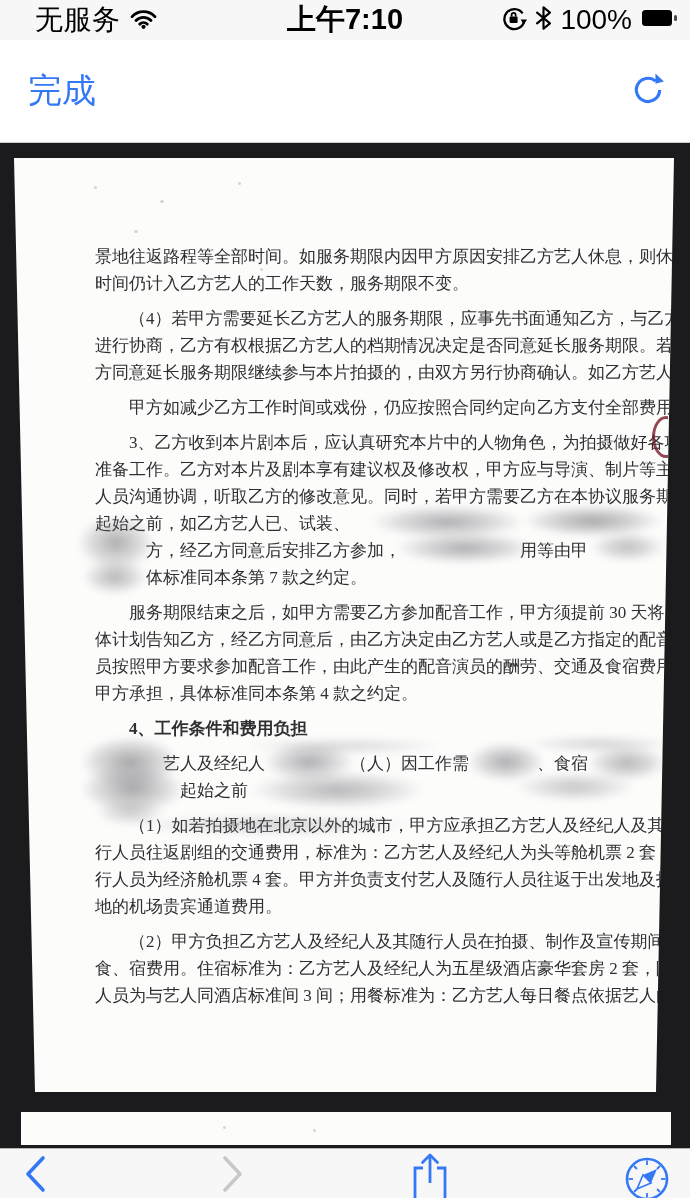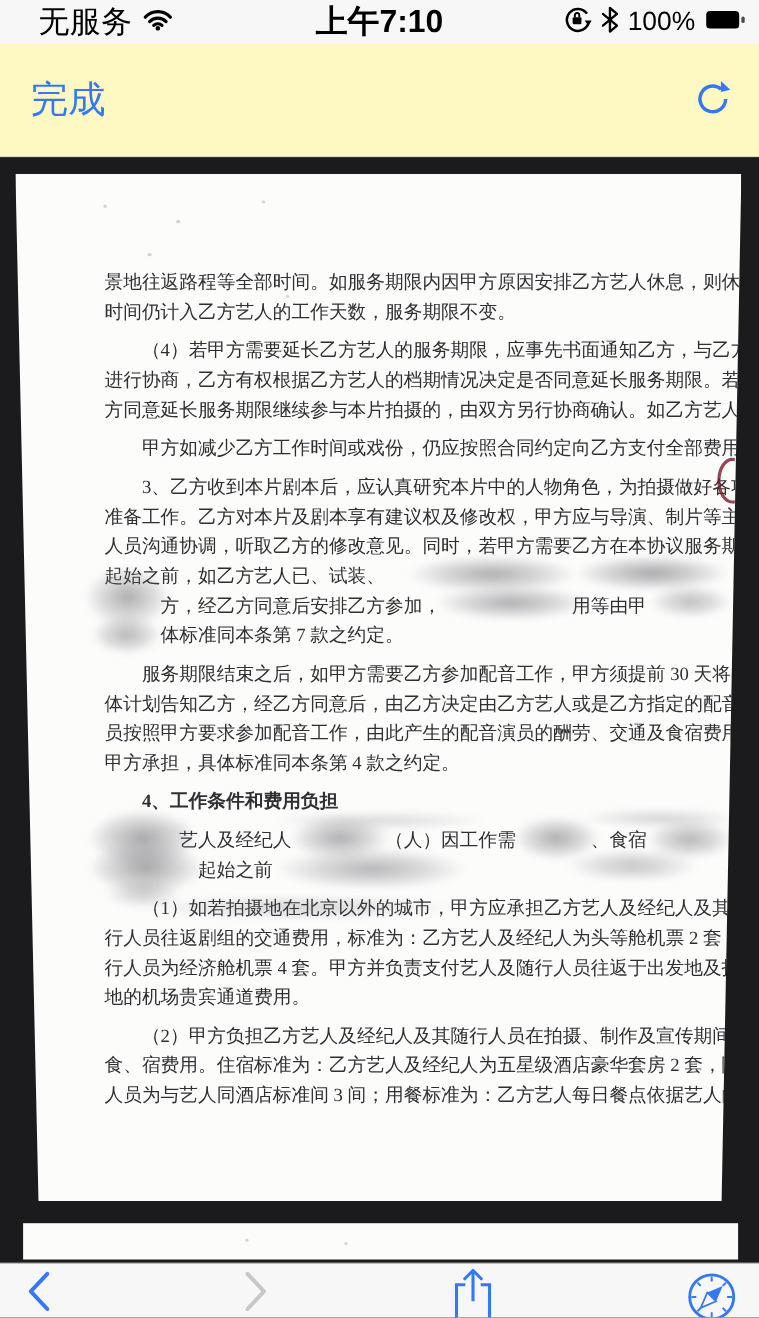--- a/index.html
+++ b/index.html
@@ -13,24 +13,24 @@
     height:40px;background:#f7f7f8;display:flex;align-items:center;
     position:relative;color:#000;padding-left:21px;
   }
   .sb-left{display:flex;align-items:center;gap:9px;padding-left:14px;}
   .sb-carrier{font-size:28px;letter-spacing:.5px;}
   .sb-time{
     position:absolute;left:0;right:0;text-align:center;
     font-size:29px;font-weight:700;
   }
   .sb-right{margin-left:auto;display:flex;align-items:center;gap:9px;padding-right:12px;}
-  .sb-batt-label{font-size:24px;}
+  .sb-batt-label{font-size:28px;}
   
   .url-bar{
-    height:103px;background:#fef9c3;border-bottom:1px solid #cfcfd2;
+    height:103px;background:#ffffff;border-bottom:1px solid #cfcfd2;
     display:flex;align-items:center;position:relative;box-sizing:border-box;
   }
   .done-btn{
     position:absolute;left:28px;font-size:34px;color:#3478F6;background:none;border:none;
     font-family:"Liberation Sans",sans-serif;padding:0;cursor:pointer;
   }
   .url-center{margin:0 auto;display:flex;align-items:center;gap:12px;}
   .url-text{font-size:34px;font-weight:700;color:#0b0b0c;letter-spacing:.5px;}
   .refresh-btn{position:absolute;right:24px;background:none;border:none;padding:0;cursor:pointer;}
   

